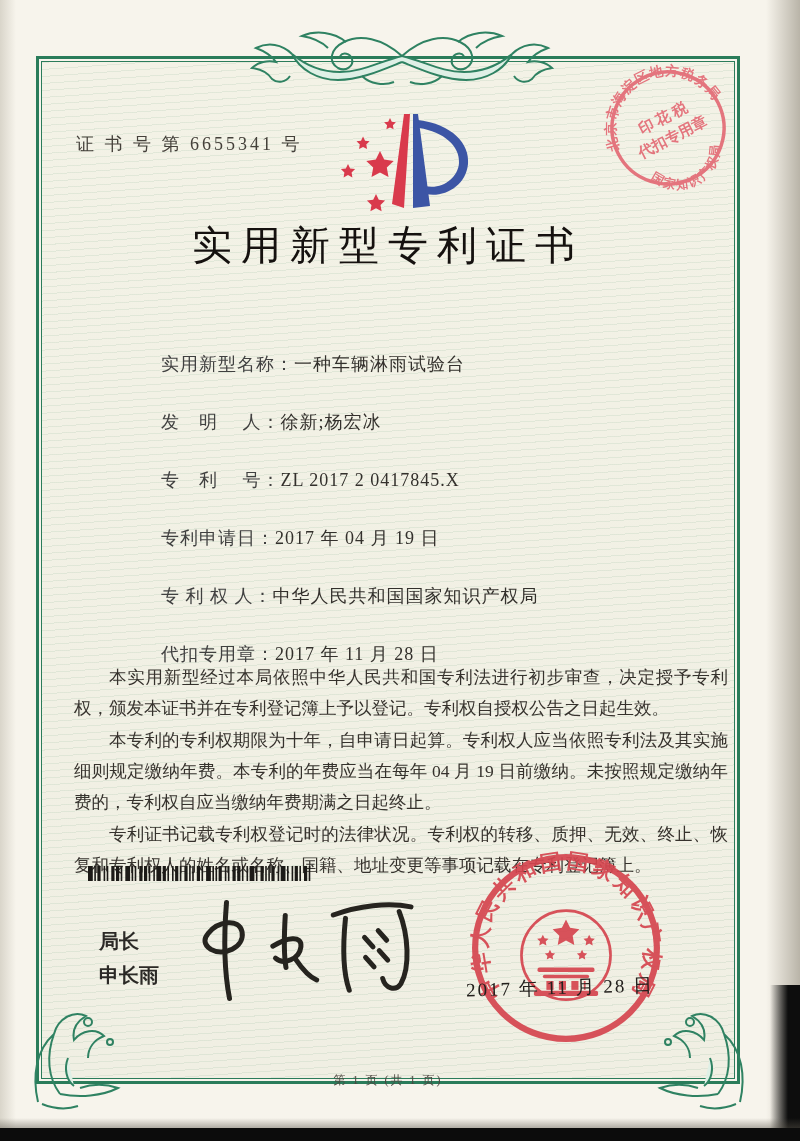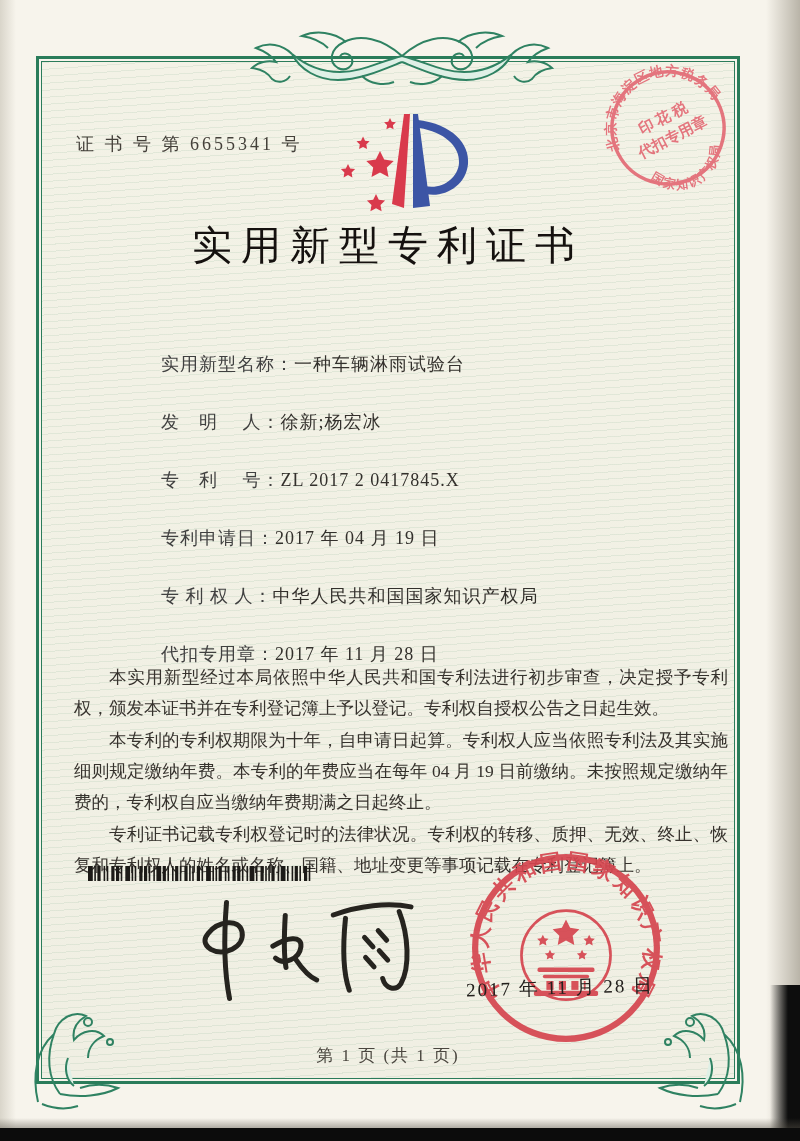--- a/index.html
+++ b/index.html
@@ -40,22 +40,22 @@
     font-size:17.5px;line-height:1.79;color:#36322d;text-align:justify;}
   .body-text p{margin:0;text-indent:2em;font-family:Liberation Serif, serif;}
   .barcode{position:absolute;left:88px;top:866px;}
   .signer{position:absolute;left:99px;top:924px;font-family:"Liberation Sans","DejaVu Sans",sans-serif;
     font-size:20px;color:#2b2926;font-weight:bold;line-height:1.7;}
   .signature{position:absolute;left:195px;top:888px;transform:rotate(-3deg);}
   .seal{position:absolute;left:468px;top:850px;opacity:.92;}
   .seal-date{position:absolute;left:466px;top:975px;font-size:19px;color:#23201d;
     letter-spacing:2px;transform:rotate(-1.5deg);white-space:pre;}
   .tax-stamp{position:absolute;left:588px;top:48px;transform:rotate(-27deg);opacity:.85;}
-  .footer{position:absolute;left:36px;top:1044px;width:704px;text-align:center;
-    font-size:17px;color:#4a463f;letter-spacing:2px;}
+  .footer{position:absolute;left:36px;top:1072px;width:704px;text-align:center;
+    font-size:12px;color:#4a463f;letter-spacing:2px;}
 </style>
 </head>
 <body>
 
 <div class="page">
 
   <div class="frame">
     <div class="frame-inner"></div>
   </div>
 
@@ -214,20 +214,24 @@
         <rect x="192.69999999999987" y="0" width="4.800000000000001" height="15" fill="#1c1a17"></rect>
         <rect x="198.9999999999999" y="0" width="1.6" height="15" fill="#1c1a17"></rect>
         <rect x="203.59999999999988" y="0" width="1.6" height="15" fill="#1c1a17"></rect>
         <rect x="206.69999999999987" y="0" width="3.2" height="15" fill="#1c1a17"></rect>
         <rect x="211.39999999999986" y="0" width="1.6" height="15" fill="#1c1a17"></rect>
         <rect x="215.99999999999986" y="0" width="3.2" height="15" fill="#1c1a17"></rect>
         <rect x="220.69999999999985" y="0" width="1.6" height="15" fill="#1c1a17"></rect>
       </svg>
   </div>
 
+  <div class="signer">
+    <div>局长</div>
+    <div>申长雨</div>
+  </div>
 
   <div class="signature">
     <svg width="240" height="120" viewBox="0 0 240 120">
       <g stroke="#26241f" stroke-width="5" fill="none" stroke-linecap="round">
         <path d="M34,10 C30,40 28,78 32,106"></path>
         <path d="M14,40 C24,28 46,26 48,40 C50,56 28,64 16,56 C8,50 10,44 14,40"></path>
         <path d="M92,26 C90,44 88,62 90,78"></path>
         <path d="M78,56 C92,48 108,46 106,58 C104,70 88,76 80,68"></path>
         <path d="M100,70 C106,80 112,88 120,92"></path>
         <path d="M140,28 C165,20 196,18 218,24"></path>

